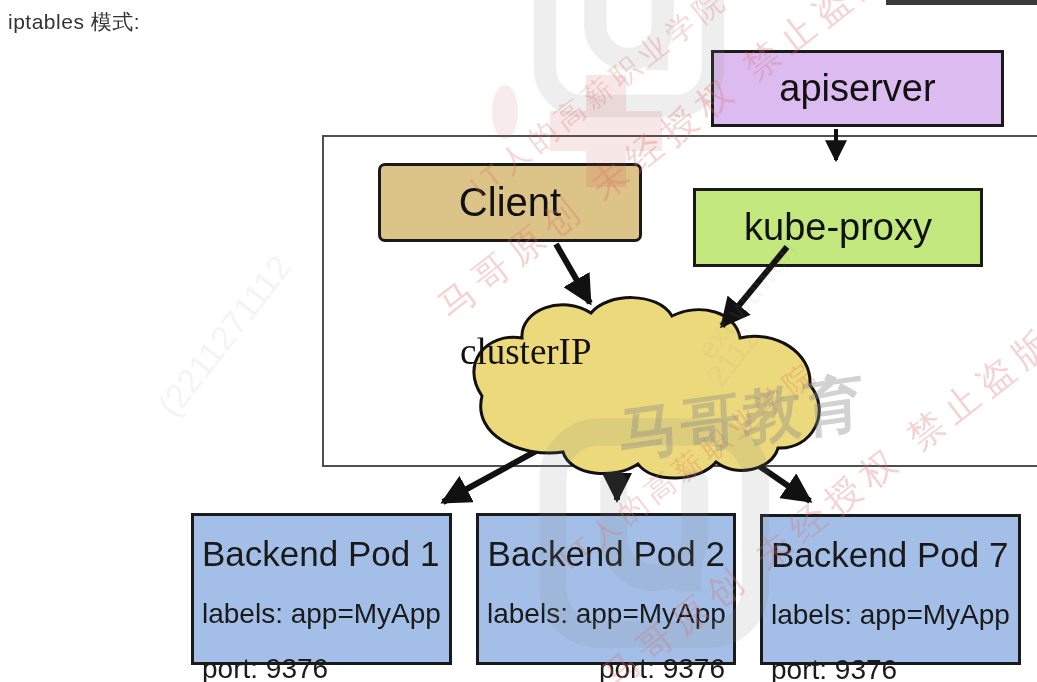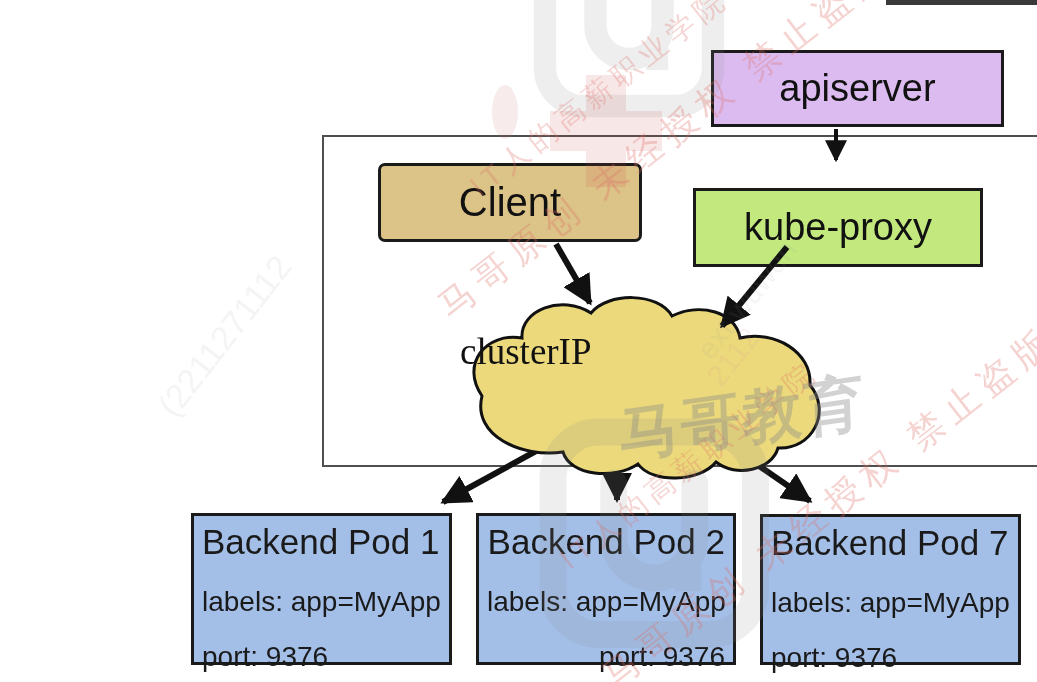--- a/index.html
+++ b/index.html
@@ -41,21 +41,21 @@
   
   #cloud-text {
     left:460px; top:326px; width:300px; 
     font-size:37px; line-height:52px; color:#111; z-index:6;font-family:Liberation Serif, serif;
   }
 
   
   .pod {
     border:3px solid var(--box-border,#1a1a1a);
     background:var(--pod-fill);
-    padding:4px 8px 0 8px;
+    padding:16px 8px 0 8px;
   }
   #pod1 { left:191px; top:513px; width:261px; height:152px; }
   #pod2 { left:476px; top:513px; width:260px; height:152px;text-align:right; }
   #pod3 { left:760px; top:514px; width:261px; height:151px; }
   .pod-title { font-size:35px; line-height:44px; margin-bottom:8px; white-space:nowrap; }
   .pod-line  { font-size:28px; line-height:35px; white-space:nowrap;margin-top:20px; }
 
   
   #overlay { left:0; top:0; z-index:5; pointer-events:none; }
 
@@ -74,20 +74,21 @@
   }
   #wm-digits-1 { left:150px; top:400px; font-size:34px; opacity:0.10; transform:rotate(-52deg); color:#999; }
   #wm-digits-2 { left:700px; top:372px; font-size:30px; opacity:0.10; transform:rotate(-52deg); color:#d89; }
   #wm-name     { left:690px; top:345px; font-size:30px; opacity:0.09; transform:rotate(-52deg); color:#999; }
 </style>
 </head>
 <body>
 
 <div id="canvas">
 
+  <div class="abs" id="heading">iptables 模式:</div>
 
   <div class="abs" id="top-bar"></div>
 
   <div class="abs" id="node-rect"></div>
 
   <div class="abs dbox" id="apiserver">
     <span>apiserver</span>
   </div>
   <div class="abs dbox" id="client">
     <span>Client</span>

